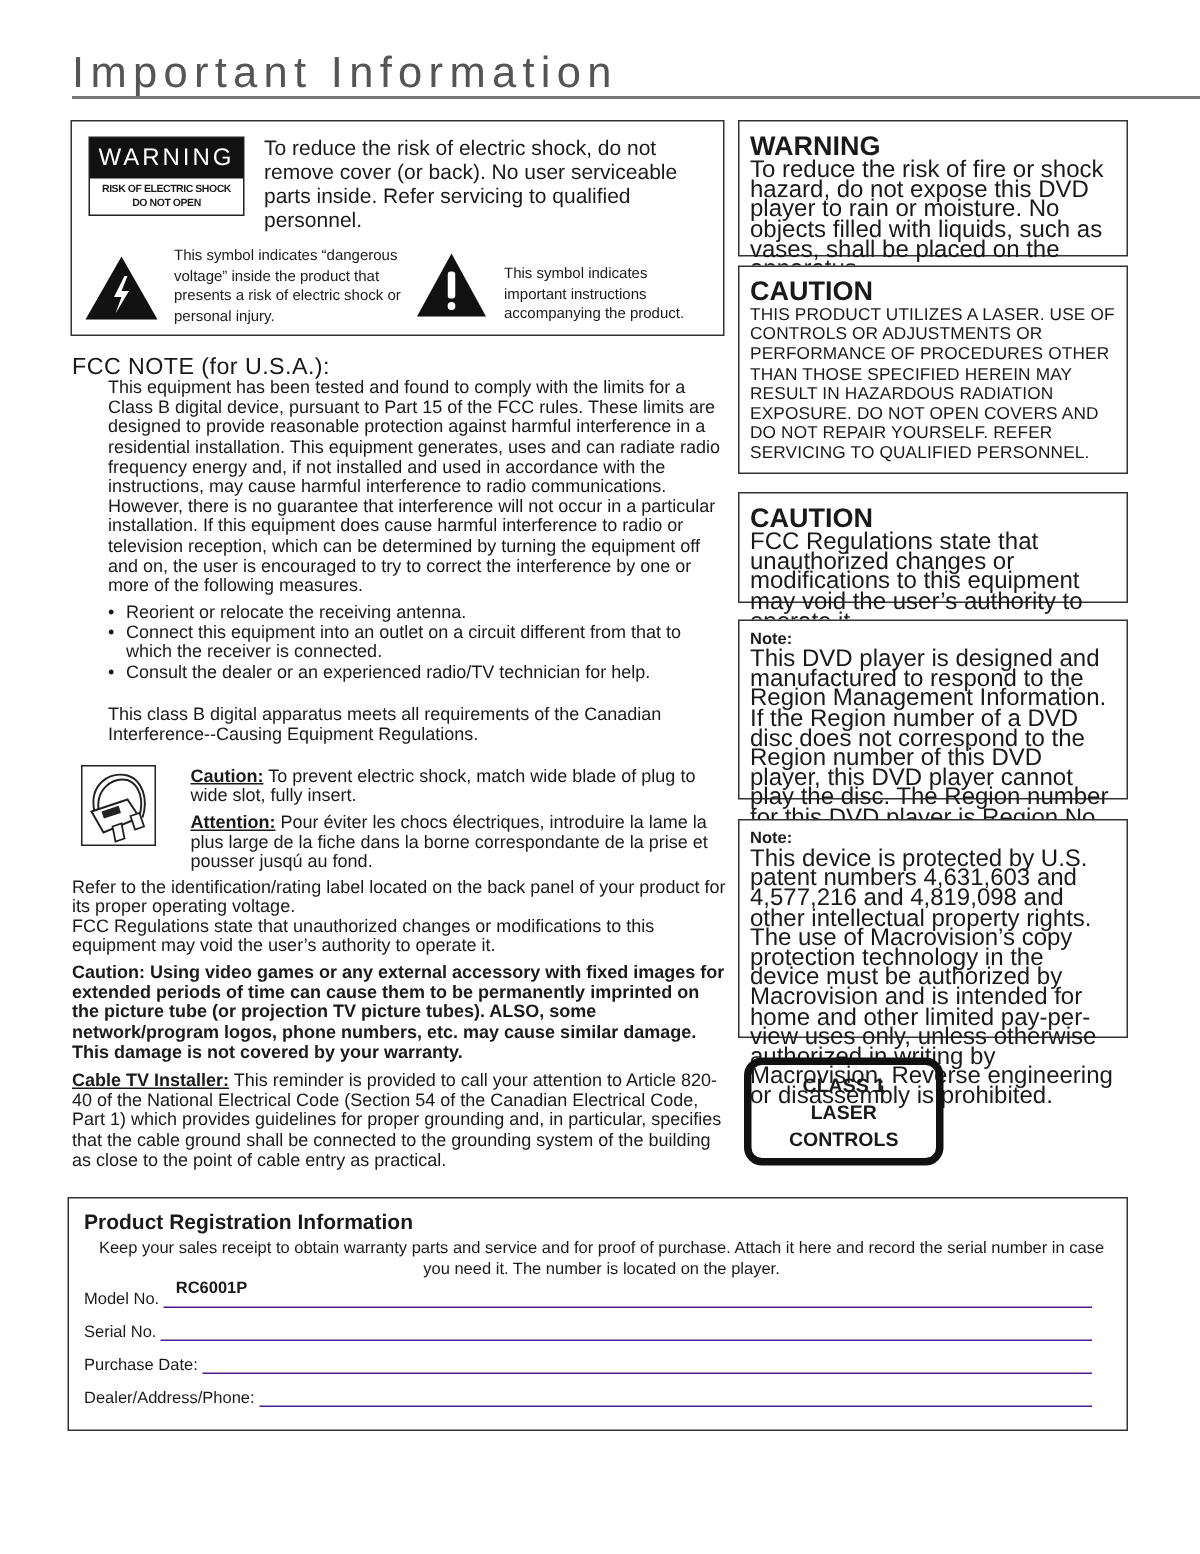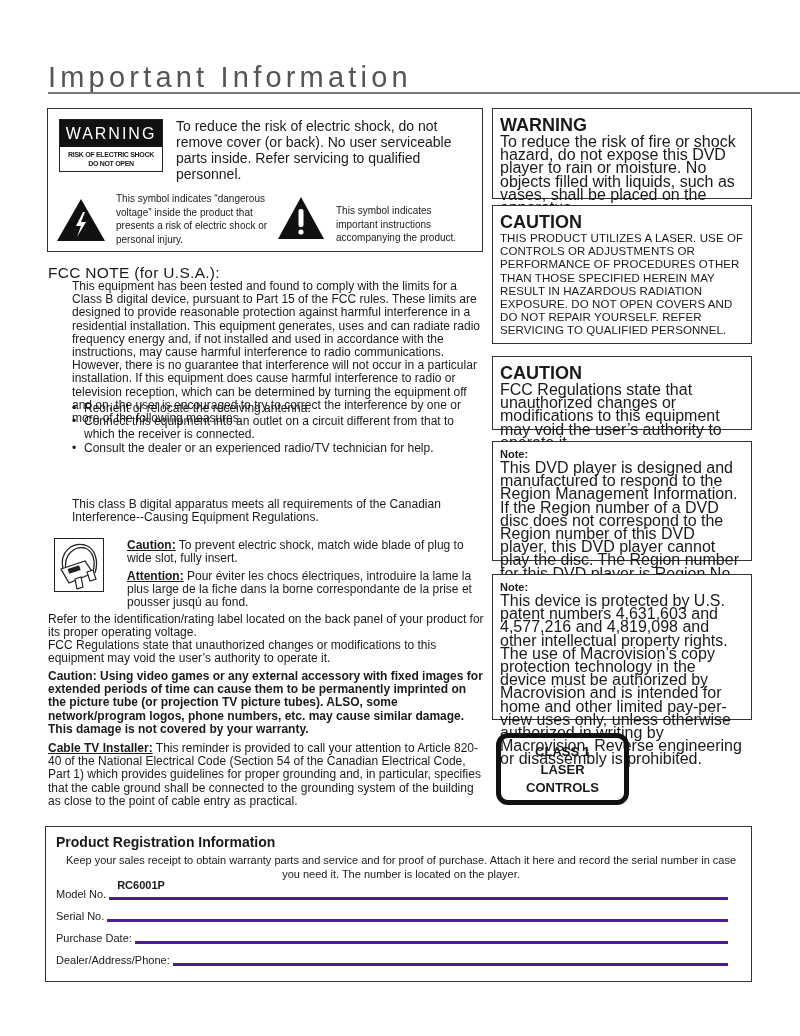--- a/index.html
+++ b/index.html
@@ -1,17 +1,17 @@
 <!DOCTYPE html>
 <html><head>
 <meta charset="utf-8">
 <style>
   html, body { margin: 0; padding: 0; background: #ffffff; }
   body { width: 800px; height: 1036px; position: relative; font-family: "Liberation Sans", sans-serif; color: #1a1a1a; overflow: hidden; }
-  .abs { position: absolute; margin-top: 28px; }
+  .abs { position: absolute; }
   .page-title { left: 48px; top: 33px; font-size: 29px; letter-spacing: 4.2px; color: #555; font-weight: normal; }
   .title-rule { left: 48px; top: 64px; width: 752px; height: 2px; background: #777; }
   .box { border: 1.5px solid #333; box-sizing: border-box; background: #fff; }
   .warn-box { left: 47px; top: 80px; width: 436px; height: 144px; }
   .warn-label { left: 59px; top: 91px; width: 104px; height: 53px; border: 1px solid #222; box-sizing: border-box; }
   .warn-label-top { background: #111; color: #fff; font-size: 16px; letter-spacing: 2px; text-align: center; height: 27px; line-height: 27px; }
   .warn-label-bottom { font-size: 7px; font-weight: bold; text-align: center; line-height: 9px; padding-top: 3px; letter-spacing: -0.3px; }
   .warn-text { left: 176px; top: 90px; width: 300px; font-size: 14px; line-height: 16px; }
   .sym-text { font-size: 10px; line-height: 13.5px; }
   .fcc-title { left: 48px; top: 236px; font-size: 15.5px; letter-spacing: 0.3px; }
@@ -22,21 +22,21 @@
   .right-box h2 { margin: 0; font-size: 18px; font-weight: bold; line-height: 20px; }
   .right-box .note-h { font-weight: bold; font-size: 11px; line-height: 13px; }
   .right-box { padding: 6px 7px; }
   .right-text { font-size: 16px; line-height: 13.2px; }
   .caps-text { font-size: 11.5px; line-height: 13.2px; letter-spacing: 0.1px; }
   .laser-label { left: 496px; top: 705px; width: 133px; height: 72px; border: 5px solid #111; border-radius: 12px; box-sizing: border-box; text-align: center; font-weight: bold; font-size: 13px; line-height: 18px; padding-top: 5px; }
   .reg-box { left: 45px; top: 798px; width: 707px; height: 156px; border: 1.5px solid #333; box-sizing: border-box; }
   .reg-title { left: 56px; top: 806px; font-size: 14px; font-weight: bold; }
   .reg-text { left: 56px; top: 825px; width: 690px; font-size: 11px; line-height: 14px; text-align: center; }
   .field-row { left: 56px; width: 672px; font-size: 11px; display: flex; align-items: flex-end; height: 16px; }
-  .field-row .line { flex: 1; border-bottom: 3px solid #4c1d95; height: 12px; margin-left: 3px; position: relative; }
+  .field-row .line { flex: 1; border-bottom: 1px solid #4c1d95; height: 12px; margin-left: 3px; position: relative; }
   .field-value { position: absolute; left: 8px; top: -6px; font-weight: bold; font-size: 11px; }
   b { font-weight: bold; text-decoration: underline; }
 </style>
 </head>
 <body>
 
 <div class="abs page-title">Important Information</div>
 <div class="abs title-rule"></div>
 
 <div class="abs box warn-box"></div>

